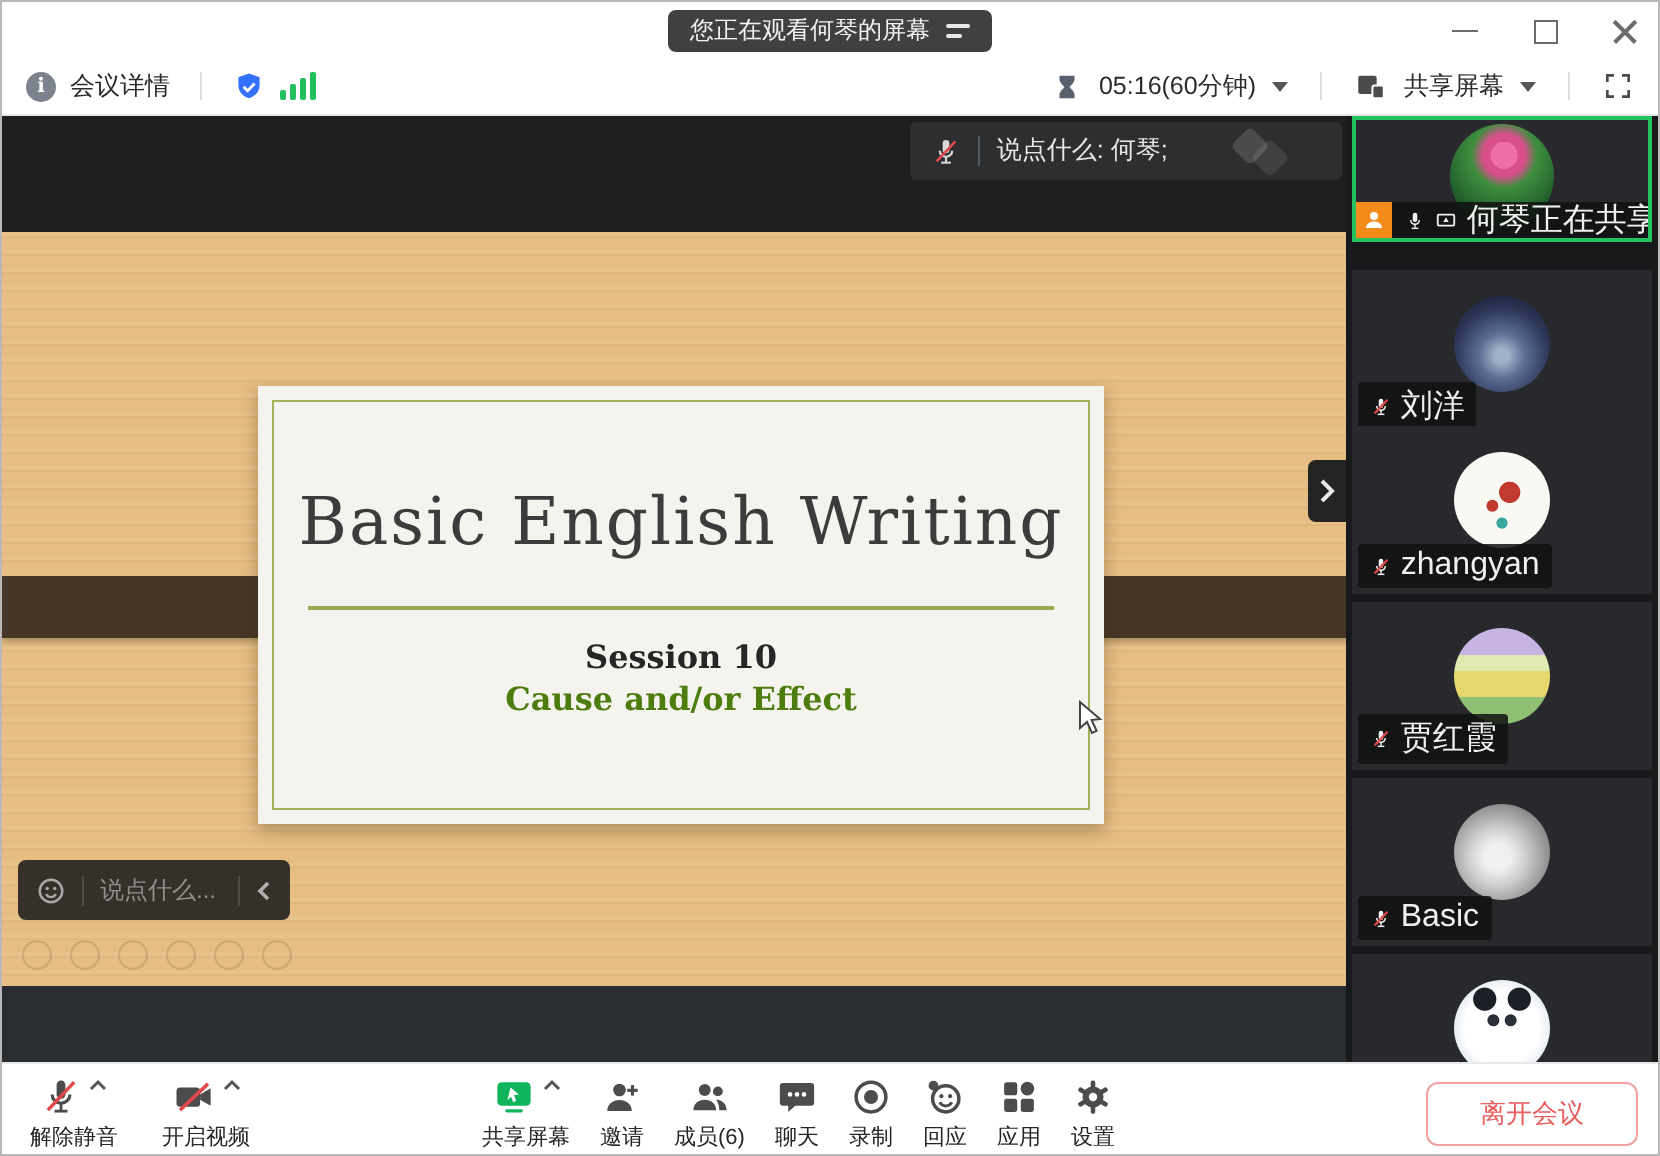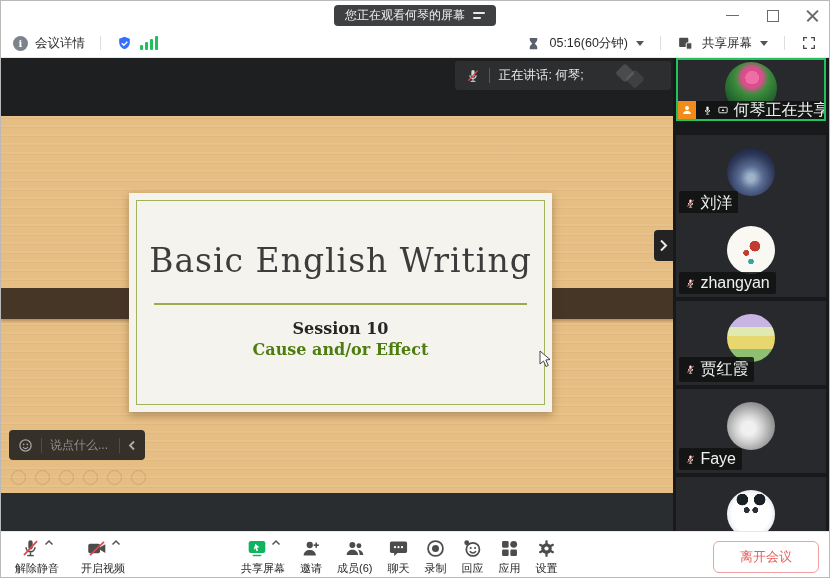--- a/index.html
+++ b/index.html
@@ -222,21 +222,21 @@
         <svg width="16" height="16" viewBox="0 0 24 24">
           <g fill="#d8d8d8">
               <rect x="9.5" y="3" width="5" height="10" rx="2.5"></rect>
           <path d="M6.5 11a5.5 5.5 0 0 0 11 0h-1.7a3.8 3.8 0 0 1-7.6 0z"></path>
           <rect x="11.2" y="16" width="1.6" height="3.4"></rect>
               <rect x="8.4" y="19.2" width="7.2" height="1.6"></rect>
             </g>
           <line x1="19" y1="4" x2="5" y2="19" stroke="#e0484b" stroke-width="2"></line>
         </svg>
         <span class="sb-div"></span>
-        <span>正在讲话: 何琴;</span>
+        <span>说点什么: 何琴;</span>
         <span class="wm">
             <i></i>
             <i></i>
           </span>
       </div>
 
       <div class="next-btn">
         <svg width="9" height="13" viewBox="0 0 9 13">
             <polyline points="2,1.5 7,6.5 2,11.5" fill="none" stroke="#e8e8e8" stroke-width="2"></polyline>
           </svg>
@@ -338,21 +338,21 @@
         <div class="name-tag">
           <svg width="11" height="11" viewBox="0 0 24 24">
             <g fill="#f0f0f0">
                 <rect x="9.5" y="3" width="5" height="10" rx="2.5"></rect>
             <path d="M6.5 11a5.5 5.5 0 0 0 11 0h-1.7a3.8 3.8 0 0 1-7.6 0z"></path>
             <rect x="11.2" y="16" width="1.6" height="3.4"></rect>
                 <rect x="8.4" y="19.2" width="7.2" height="1.6"></rect>
               </g>
             <line x1="19" y1="4" x2="5" y2="19" stroke="#e0484b" stroke-width="2.4"></line>
           </svg>
-          <span>Faye</span>
+          <span>Basic</span>
         </div>
       </div>
 
       <div class="tile" style="top:419px; height:54px;">
         <span class="avatar av-panda" style="width:48px; height:48px; top:13px;"></span>
       </div>
     </div>
   </div>
 
   <div class="bottombar">

